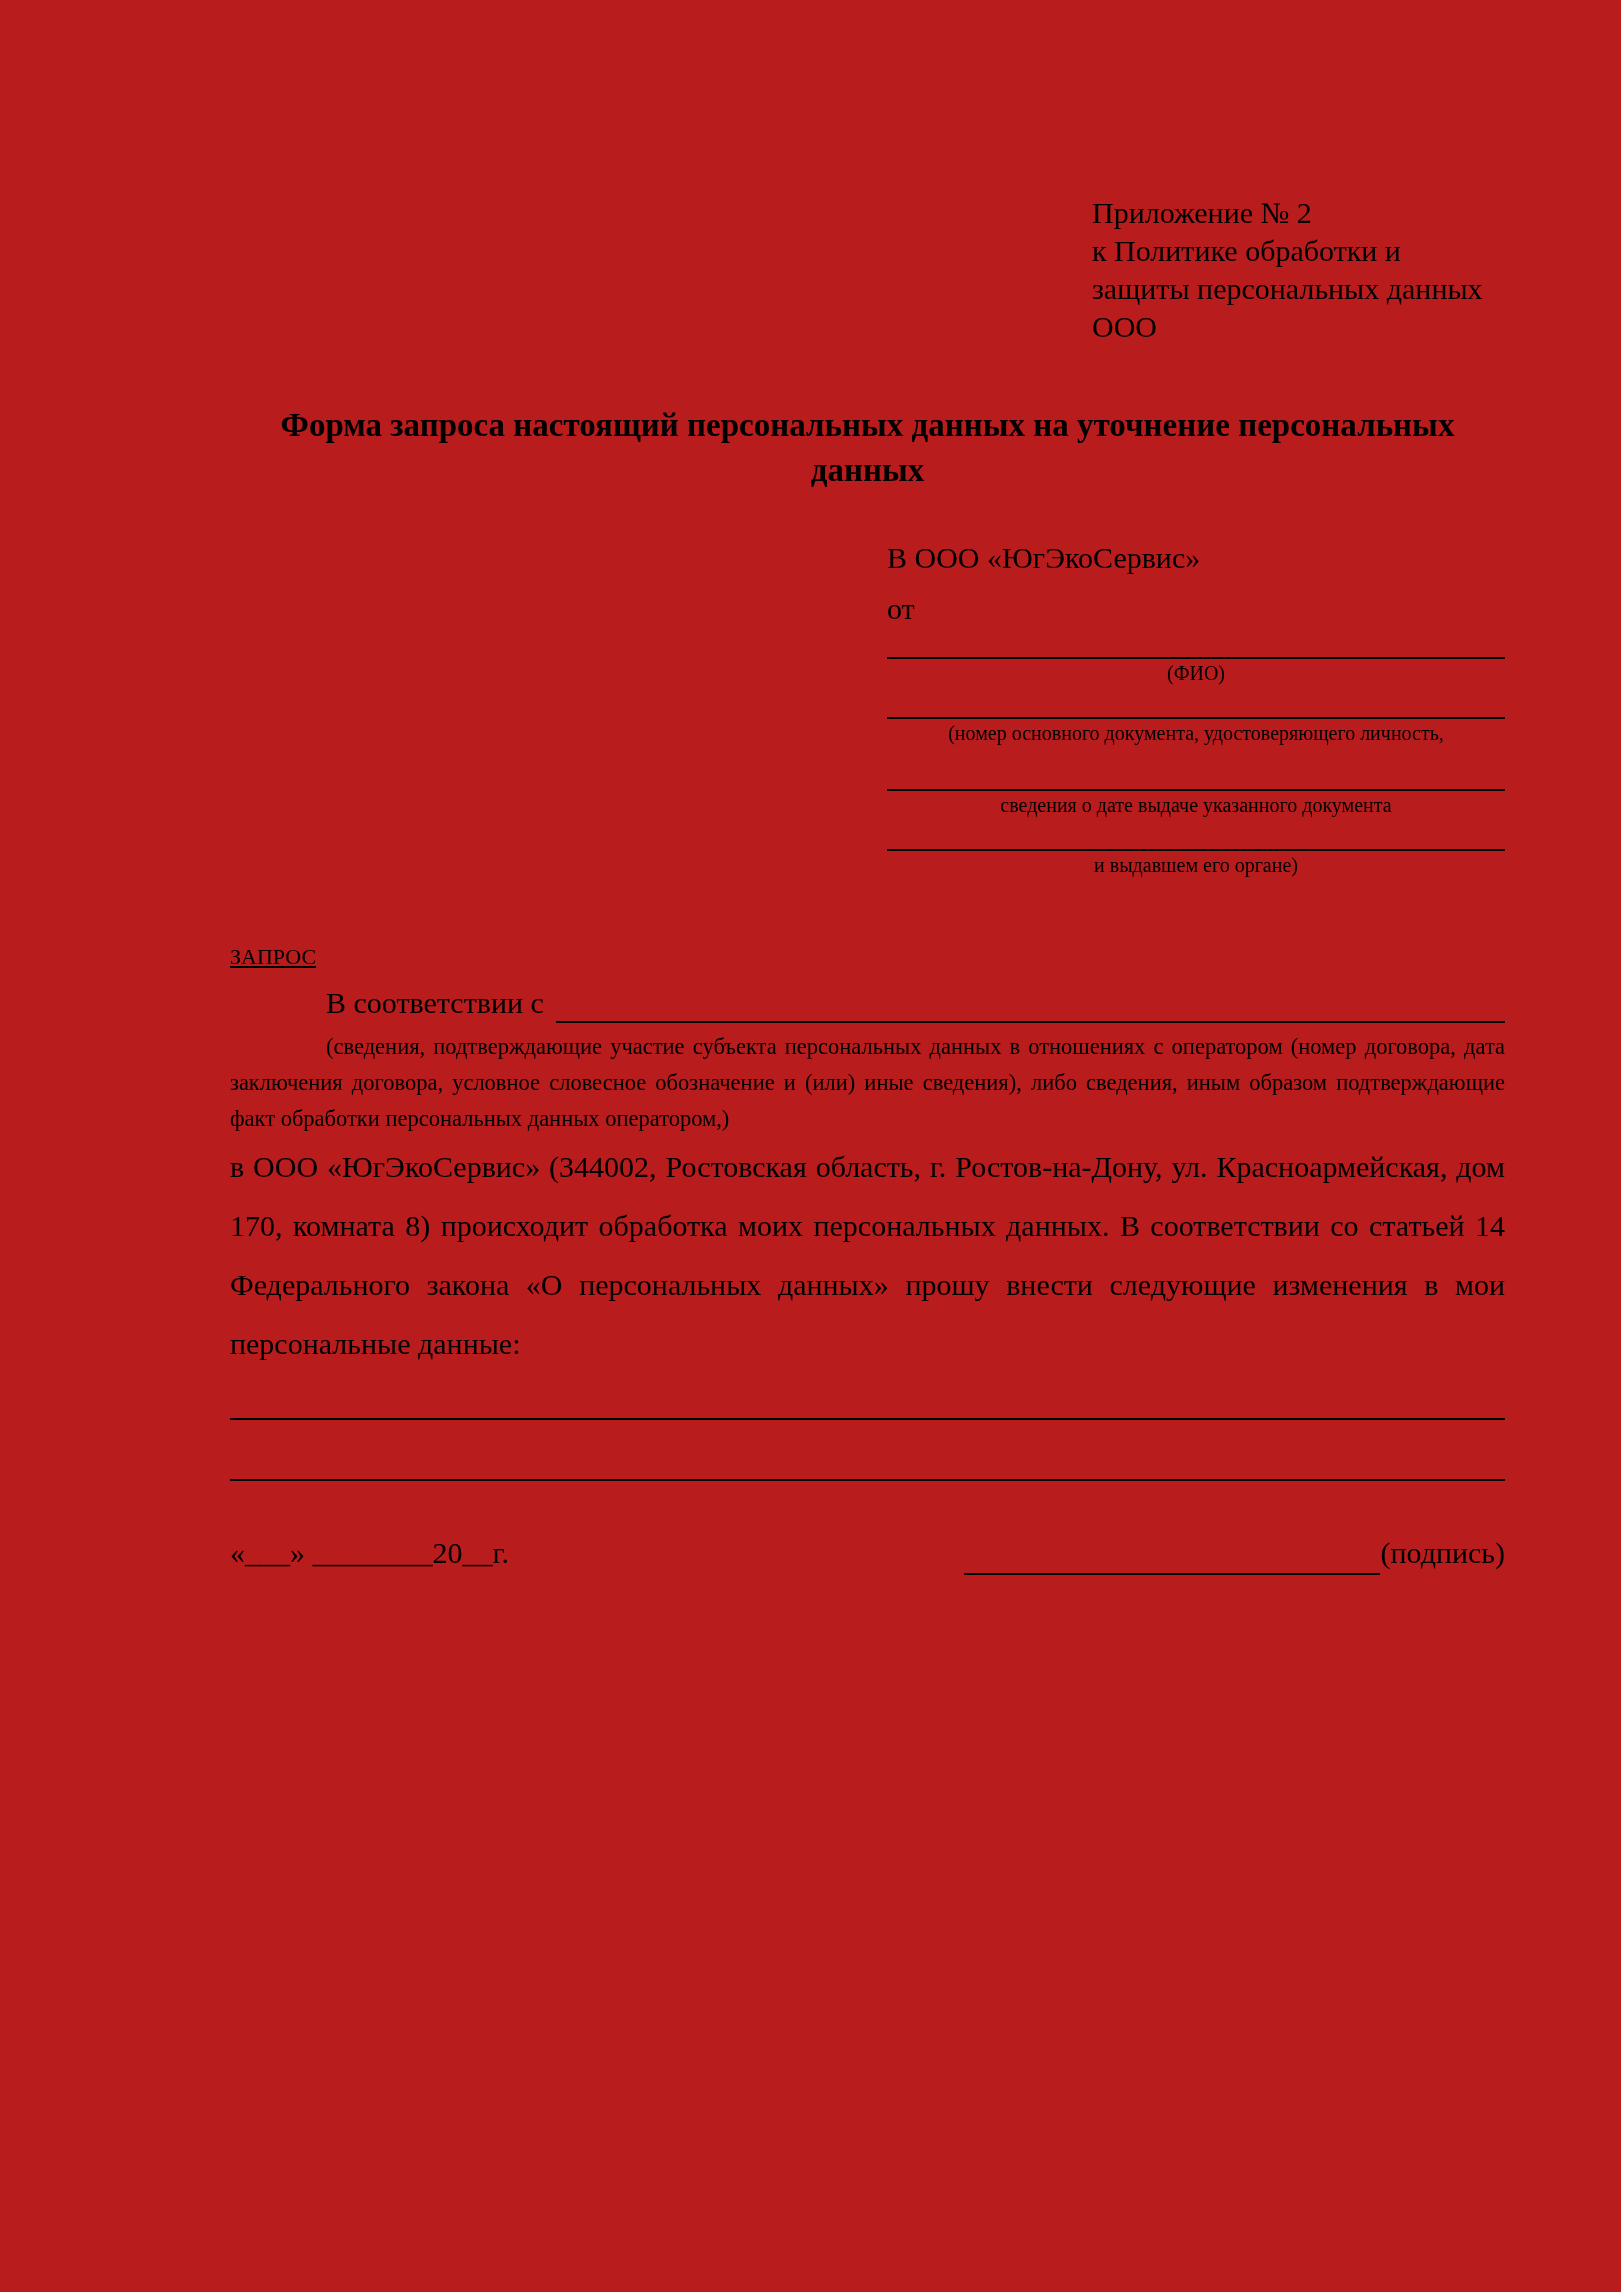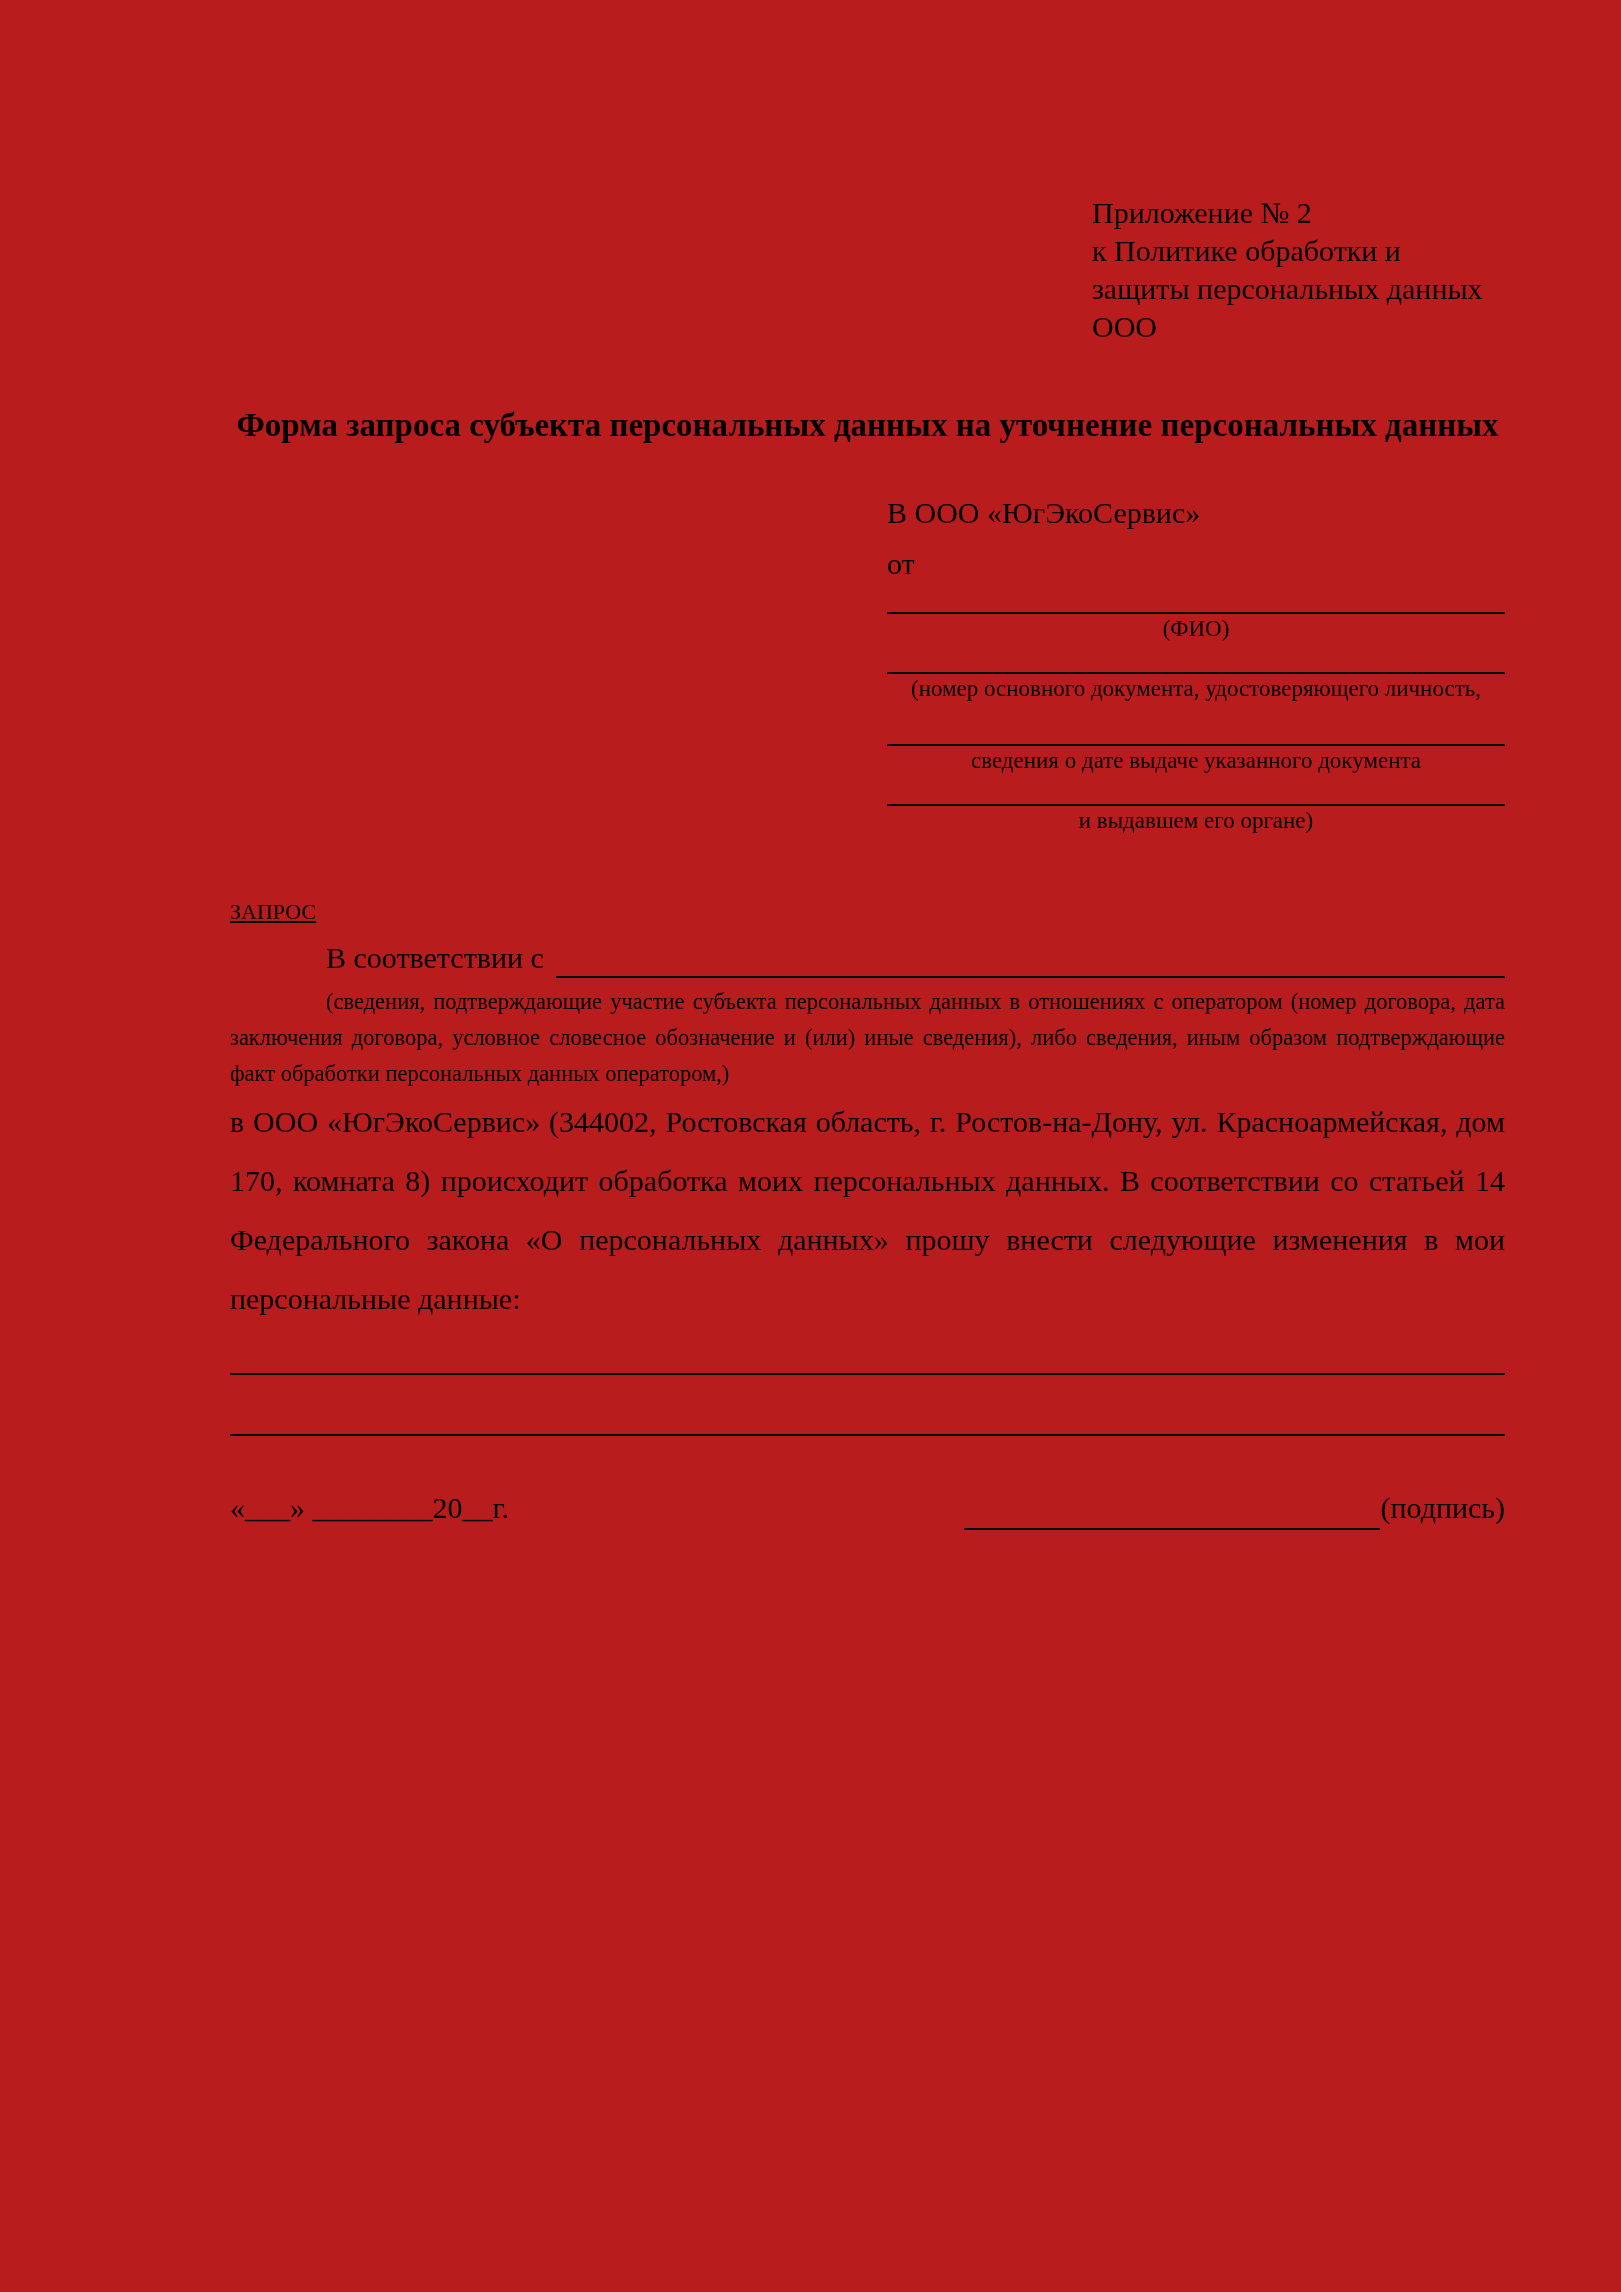--- a/index.html
+++ b/index.html
@@ -43,21 +43,21 @@
     width: 618px;
     font-size: 30px;
   }
   .addressee .to-line { line-height: 43px; }
   .addressee .from-line { margin-top: 7.8px; line-height: 43px; }
   .fill-line {
     border-bottom: 2px solid #000000;
     width: 100%;
   }
   .fill-caption {
-    font-size: 23px;
+    font-size: 20px;
     line-height: 29px;
     text-align: center;
   }
   .f1 .fill-line { height: 29px; }
   .f2 .fill-line { height: 31px; }
   .f3 .fill-line { height: 43px; }
   .f4 .fill-line { height: 31px; }
   
   .request-heading {
     margin-top: 57px;
@@ -150,21 +150,21 @@
 <div class="page">
   <div class="content">
 
     <div class="appendix">
       <div>Приложение № 2</div>
       <div>к Политике обработки и</div>
       <div>защиты персональных данных</div>
       <div>ООО</div>
     </div>
 
-    <div class="doc-title">Форма запроса субъекта персональных данных на уточнение персональных данных</div>
+    <div class="doc-title">Форма запроса настоящий персональных данных на уточнение персональных данных</div>
 
     <div class="addressee">
       <div class="to-line">В ООО «ЮгЭкоСервис»</div>
       <div class="from-line">от</div>
 
       <div class="field f1">
         <div class="fill-line"></div>
         <div class="fill-caption">(ФИО)</div>
       </div>
       <div class="field f2">

